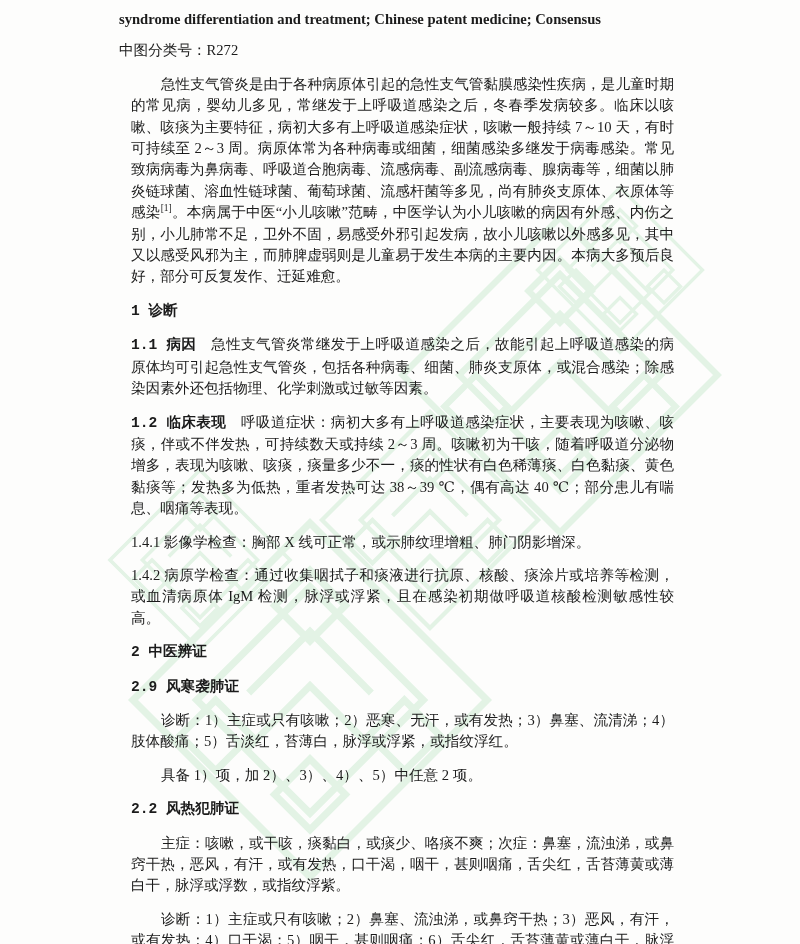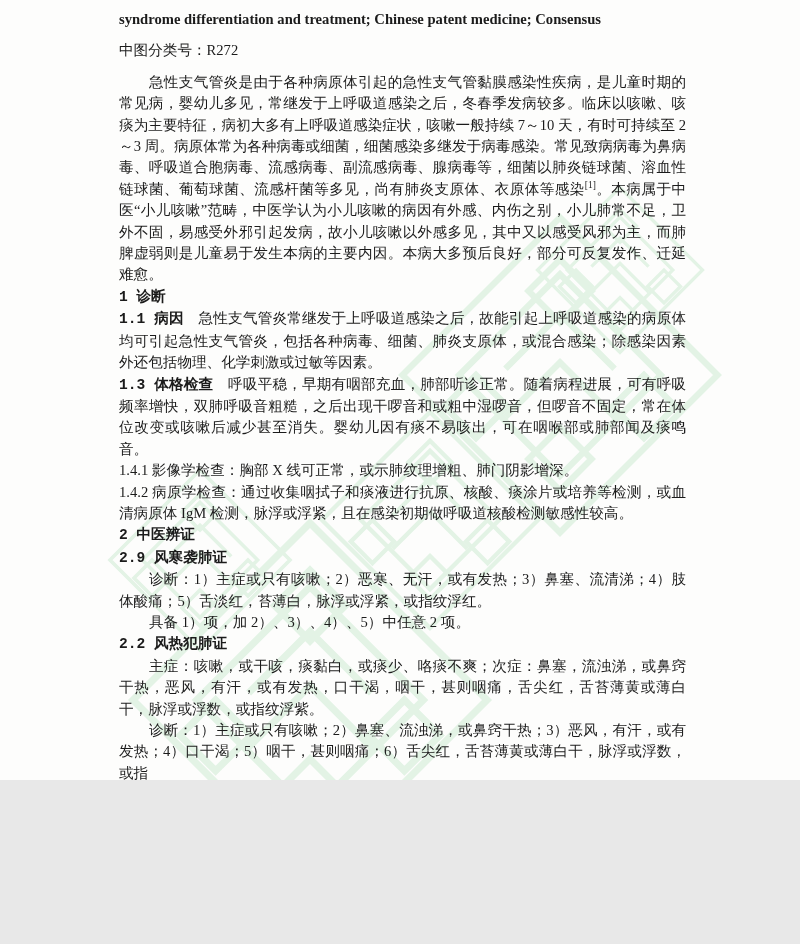--- a/index.html
+++ b/index.html
@@ -9,21 +9,21 @@
   }
   * { box-sizing: border-box; }
   html, body { margin: 0; padding: 0; }
   body {
     background: #e8e8e8;
     font-family: "Liberation Serif", "DejaVu Serif", serif;
   }
   .page {
     position: relative;
     width: 800px;
-    height: 780px;
+    height: 944px;
     margin: 0 auto;
     background: var(--page-bg);
     color: var(--text-color);
     overflow: hidden;
   }
   .watermark {
     position: absolute;
     left: 0; top: 0;
     width: 800px; height: 944px;
     pointer-events: none;
@@ -48,21 +48,21 @@
     font-weight: 700;
     text-align: left;
   }
   .clc {
     margin: 0 0 10px 0;
     font-weight: 400;
     text-align: left;
   }
   .content p.para,
   .content p.heading {
-    margin: 0;
+    margin: 12px;
     padding: 0;
   }
   .heading { font-weight: 700; text-align: left; }
   .b { font-weight: 700; font-family: Liberation Mono, monospace; }
   .indent { text-indent: 2.05em; }
   sup.cite {
     font-size: 9.5px;
     line-height: 0;
     vertical-align: super;
   }
@@ -96,21 +96,21 @@
 
   <div class="content">
     <p class="kw">syndrome differentiation and treatment; Chinese patent medicine; Consensus</p>
 
     <p class="clc"><span>中图分类号：</span><span>R272</span></p>
 
     <div id="doc-blocks">
         <p class="para indent"><span>急性支气管炎是由于各种病原体引起的急性支气管黏膜感染性疾病，是儿童时期的常见病，婴幼儿多见，常继发于上呼吸道感染之后，冬春季发病较多。临床以咳嗽、咳痰为主要特征，病初大多有上呼吸道感染症状，咳嗽一般持续 7～10 天，有时可持续至 2～3 周。病原体常为各种病毒或细菌，细菌感染多继发于病毒感染。常见致病病毒为鼻病毒、呼吸道合胞病毒、流感病毒、副流感病毒、腺病毒等，细菌以肺炎链球菌、溶血性链球菌、葡萄球菌、流感杆菌等多见，尚有肺炎支原体、衣原体等感染</span><sup class="cite">[1]</sup><span>。本病属于中医“小儿咳嗽”范畴，中医学认为小儿咳嗽的病因有外感、内伤之别，小儿肺常不足，卫外不固，易感受外邪引起发病，故小儿咳嗽以外感多见，其中又以感受风邪为主，而肺脾虚弱则是儿童易于发生本病的主要内因。本病大多预后良好，部分可反复发作、迁延难愈。</span></p>
         <p class="heading"><span class="b">1 诊断</span></p>
         <p class="para"><span class="b">1.1 病因</span><span>　急性支气管炎常继发于上呼吸道感染之后，故能引起上呼吸道感染的病原体均可引起急性支气管炎，包括各种病毒、细菌、肺炎支原体，或混合感染；除感染因素外还包括物理、化学刺激或过敏等因素。</span></p>
-        <p class="para"><span class="b">1.3 体格检查</span><span>　呼吸平稳，早期有咽部充血，肺部听诊正常。随着病程进展，可有呼吸频率增快，双肺呼吸音粗糙，之后出现干啰音和或粗中湿啰音，但啰音不固定，常在体位改变或咳嗽后减少甚至消失。婴幼儿因有痰不易咳出，可在咽喉部或肺部闻及痰鸣音。</span></p>
+        <p class="para"><span class="b">1.2 临床表现</span><span>　呼吸道症状：病初大多有上呼吸道感染症状，主要表现为咳嗽、咳痰，伴或不伴发热，可持续数天或持续 2～3 周。咳嗽初为干咳，随着呼吸道分泌物增多，表现为咳嗽、咳痰，痰量多少不一，痰的性状有白色稀薄痰、白色黏痰、黄色黏痰等；发热多为低热，重者发热可达 38～39 ℃，偶有高达 40 ℃；部分患儿有喘息、咽痛等表现。</span></p>
         <p class="para"><span>1.4.1 影像学检查：胸部 X 线可正常，或示肺纹理增粗、肺门阴影增深。</span></p>
         <p class="para"><span>1.4.2 病原学检查：通过收集咽拭子和痰液进行抗原、核酸、痰涂片或培养等检测，或血清病原体 IgM 检测，脉浮或浮紧，且在感染初期做呼吸道核酸检测敏感性较高。</span></p>
         <p class="heading"><span class="b">2 中医辨证</span></p>
         <p class="heading"><span class="b">2.9 风寒袭肺证</span></p>
         <p class="para indent"><span>诊断：1）主症或只有咳嗽；2）恶寒、无汗，或有发热；3）鼻塞、流清涕；4）肢体酸痛；5）舌淡红，苔薄白，脉浮或浮紧，或指纹浮红。</span></p>
         <p class="para indent"><span>具备 1）项，加 2）、3）、4）、5）中任意 2 项。</span></p>
         <p class="heading"><span class="b">2.2 风热犯肺证</span></p>
         <p class="para indent"><span>主症：咳嗽，或干咳，痰黏白，或痰少、咯痰不爽；次症：鼻塞，流浊涕，或鼻窍干热，恶风，有汗，或有发热，口干渴，咽干，甚则咽痛，舌尖红，舌苔薄黄或薄白干，脉浮或浮数，或指纹浮紫。</span></p>
         <p class="para indent"><span>诊断：1）主症或只有咳嗽；2）鼻塞、流浊涕，或鼻窍干热；3）恶风，有汗，或有发热；4）口干渴；5）咽干，甚则咽痛；6）舌尖红，舌苔薄黄或薄白干，脉浮或浮数，或指</span></p>
       </div>

